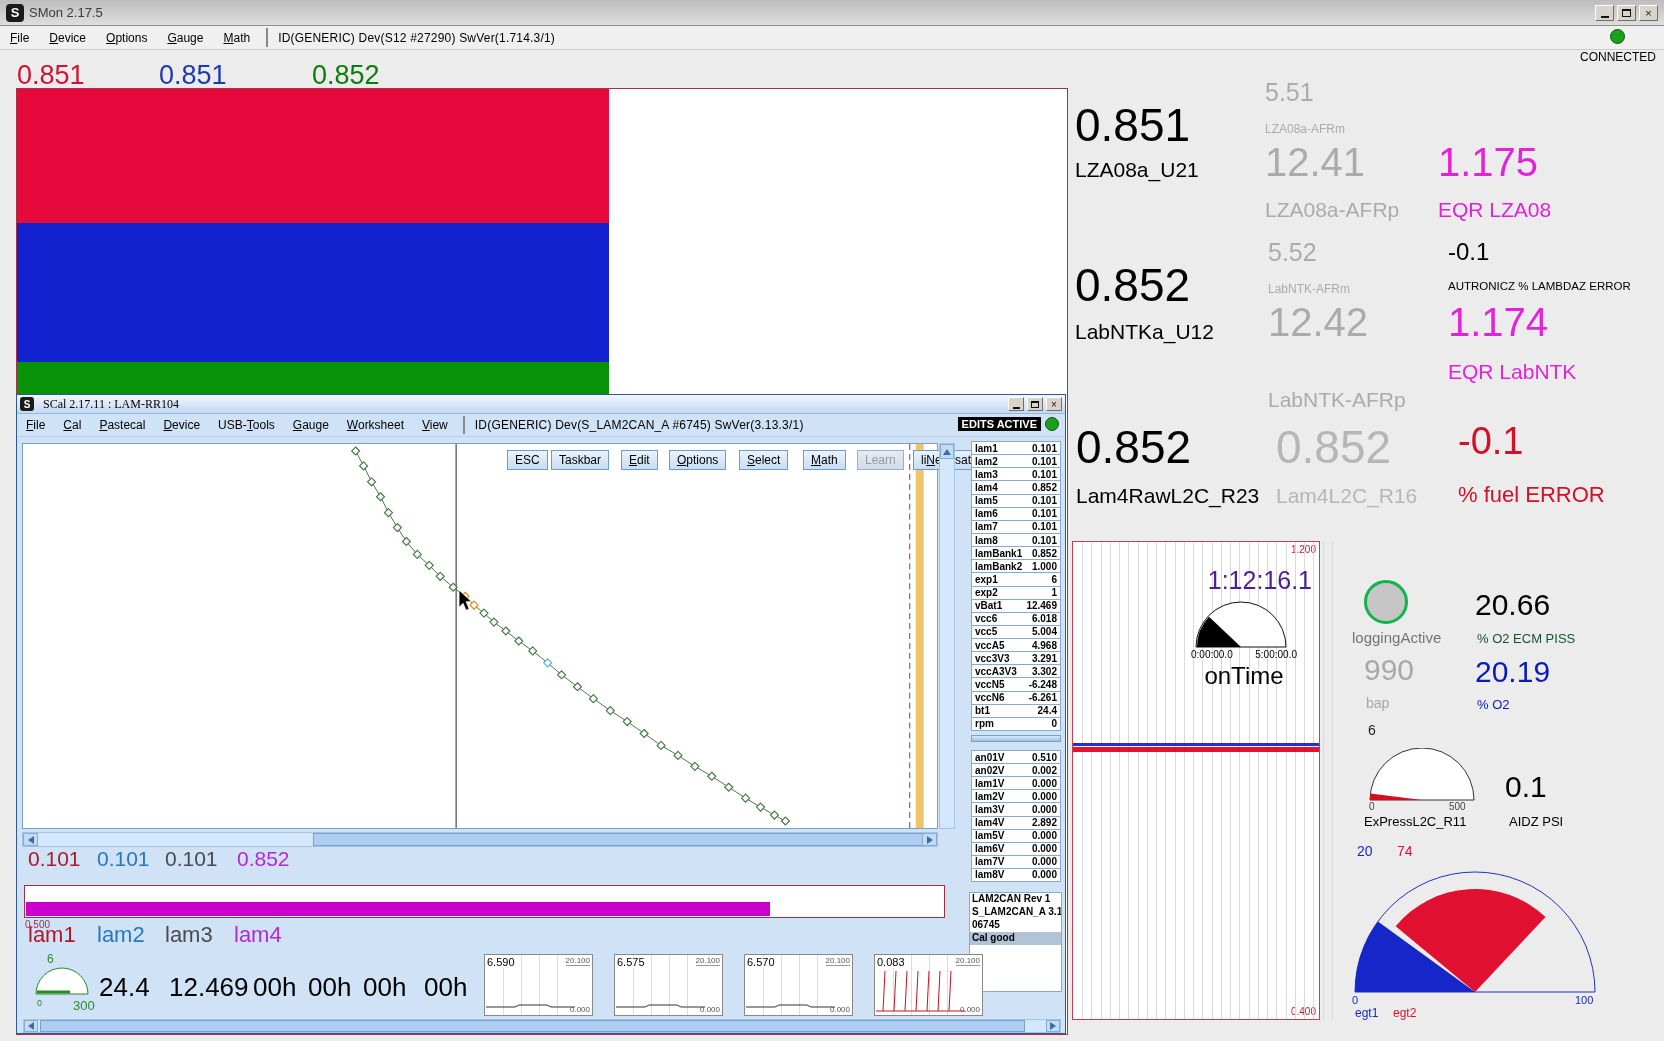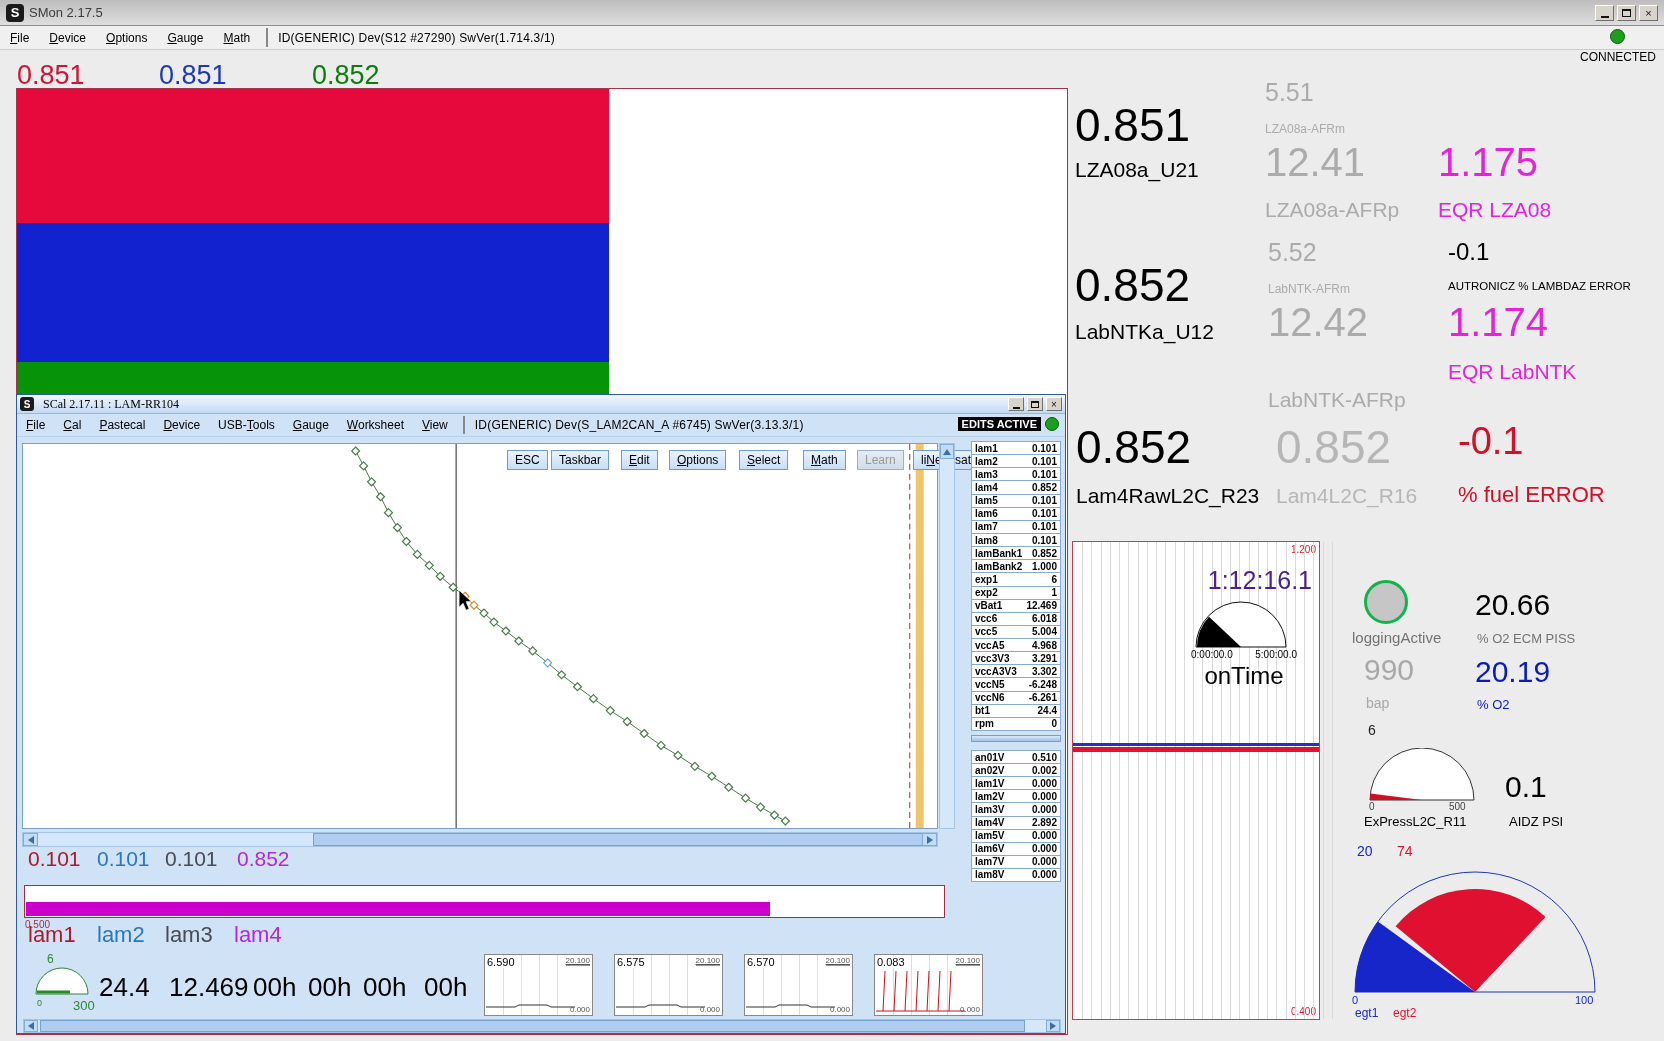--- a/index.html
+++ b/index.html
@@ -65,21 +65,21 @@
                   font-size:24px; color:#000; }
 
   
   .logcircle { position:absolute; left:1364px; top:580px; width:44px; height:44px;
                border-radius:50%; background:#c6c6c6; border:3px solid #10b44a; }
   .loglbl { position:absolute; left:1352px; top:629px; font-size:15px; color:#737373; }
   .bapval { position:absolute; left:1364px; top:653px; font-size:30px; color:#a8a8a8; }
   .baplbl { position:absolute; left:1366px; top:695px; font-size:14px; color:#a8a8a8; }
   .expval { position:absolute; left:1368px; top:722px; font-size:14px; color:#222; }
   .o2a { position:absolute; left:1475px; top:588px; font-size:30px; color:#000; }
-  .o2al { position:absolute; left:1477px; top:631px; font-size:13px; color:#737373; }
+  .o2al { position:absolute; left:1477px; top:631px; font-size:13px; color:#14532d; }
   .o2b { position:absolute; left:1475px; top:655px; font-size:30px; color:#0a1cb8; }
   .o2bl { position:absolute; left:1477px; top:697px; font-size:13px; color:#0a1cb8; }
 
   
   .exp0   { position:absolute; left:1369px; top:801px; font-size:10px; color:#444; }
   .exp500 { position:absolute; left:1449px; top:801px; font-size:10px; color:#444; }
   .explbl { position:absolute; left:1364px; top:814px; font-size:13px; color:#000; }
   .expval2{ position:absolute; left:1505px; top:770px; font-size:30px; color:#000; }
   .expunit{ position:absolute; left:1509px; top:814px; font-size:13px; color:#000; }
 
@@ -149,21 +149,21 @@
   .statnum { position:absolute; font-size:26px; color:#000; }
   .g6 { position:absolute; left:30px; top:514px; font-size:12px; color:#2a8a2a; }
   .g0 { position:absolute; left:20px; top:560px; font-size:9px; color:#2a8a2a; }
   .g300 { position:absolute; left:56px; top:560px; font-size:13px; color:#2a8a2a; }
 
   
   #minis { position:absolute; left:467px; top:516px; display:flex; gap:21px; }
   .mini { width:109px; height:62px; background:#fff; border:1px solid #888; position:relative;
           overflow:hidden; }
   .mini .mv { position:absolute; left:2px; top:1px; font-size:11px; color:#000; background:rgba(255,255,255,.7); }
-  .mini .mmax { position:absolute; right:2px; top:1px; font-size:8px; color:#555; border-bottom:1px solid #999;text-decoration:underline; }
+  .mini .mmax { position:absolute; right:2px; top:1px; font-size:8px; color:#555; border-bottom:1px solid #999; }
   .mini .mmin { position:absolute; right:2px; bottom:1px; font-size:8px; color:#555; }
   .mini .mg { position:absolute; top:0; width:1px; height:100%; background:#ddd; }
 </style>
 </head>
 <body>
 
 <div id="screen">
 
   <div class="ttl">
     <span class="appicon">S</span>
@@ -535,20 +535,26 @@
           </div>
           <div class="vrow">
             <span>lam7V</span>
             <span>0.000</span>
           </div>
           <div class="vrow">
             <span>lam8V</span>
             <span>0.000</span>
           </div>
         </div>
+      <div id="infobox">
+          <div class="irow">LAM2CAN Rev 1</div>
+          <div class="irow">S_LAM2CAN_A 3.1</div>
+          <div class="irow">06745</div>
+          <div class="irow hl">Cal good</div>
+        </div>
 
       
       <span id="lamnums"><span class="lamnum" style="left: 11px; top: 409px; color: rgb(176, 24, 40);">0.101</span><span class="lamnum" style="left: 80px; top: 409px; color: rgb(40, 120, 192);">0.101</span><span class="lamnum" style="left: 148px; top: 409px; color: rgb(74, 74, 82);">0.101</span><span class="lamnum" style="left: 220px; top: 409px; color: rgb(180, 40, 216);">0.852</span></span>
       <div id="bargauge">
         <div id="barfill" style="background: rgb(204, 0, 204); width: 744px;"></div>
       </div>
       <span class="barmin">0.500</span>
       <span id="lamlbls"><span class="lamlbl" style="left: 11px; top: 484px; color: rgb(176, 24, 40);">lam1</span><span class="lamlbl" style="left: 80px; top: 484px; color: rgb(40, 120, 192);">lam2</span><span class="lamlbl" style="left: 148px; top: 484px; color: rgb(74, 74, 82);">lam3</span><span class="lamlbl" style="left: 217px; top: 484px; color: rgb(180, 40, 216);">lam4</span></span>
 
       

